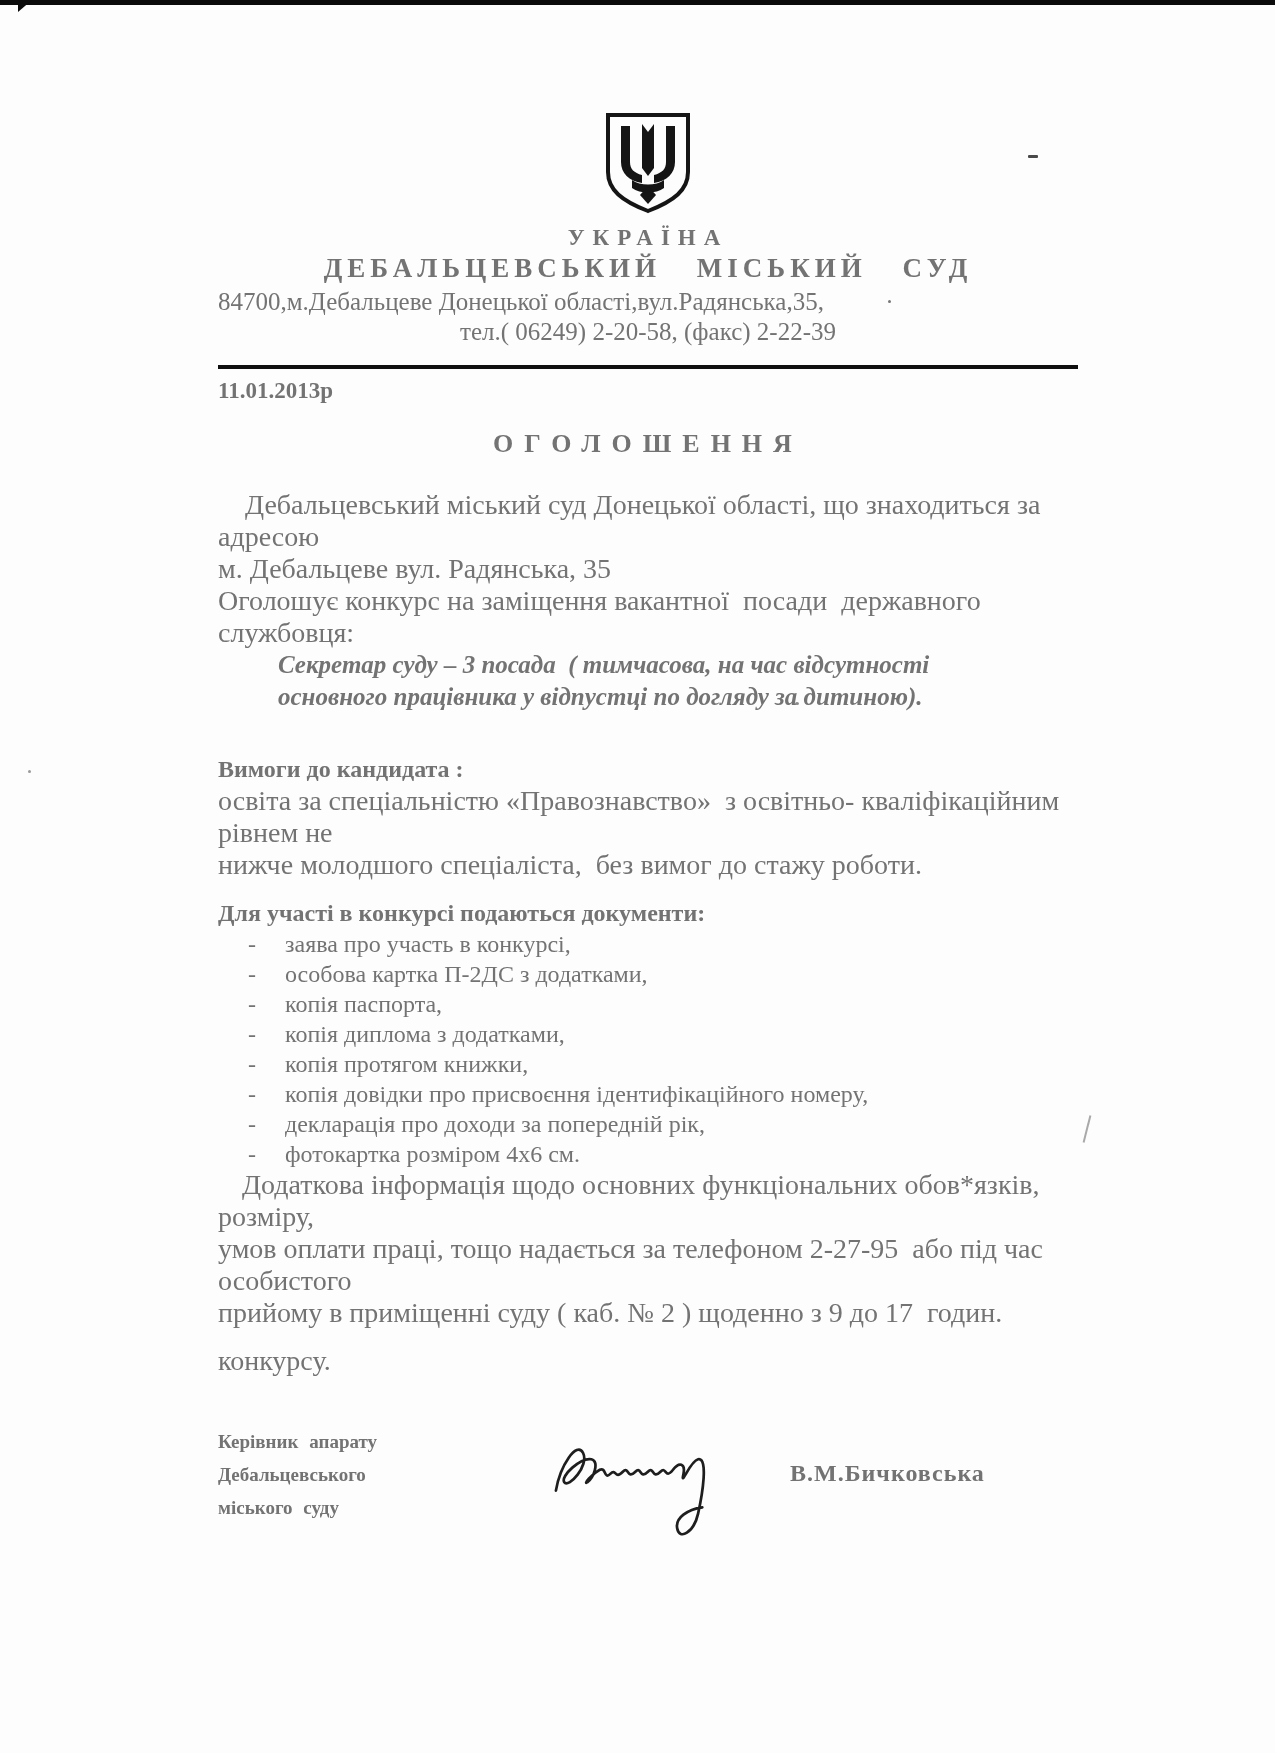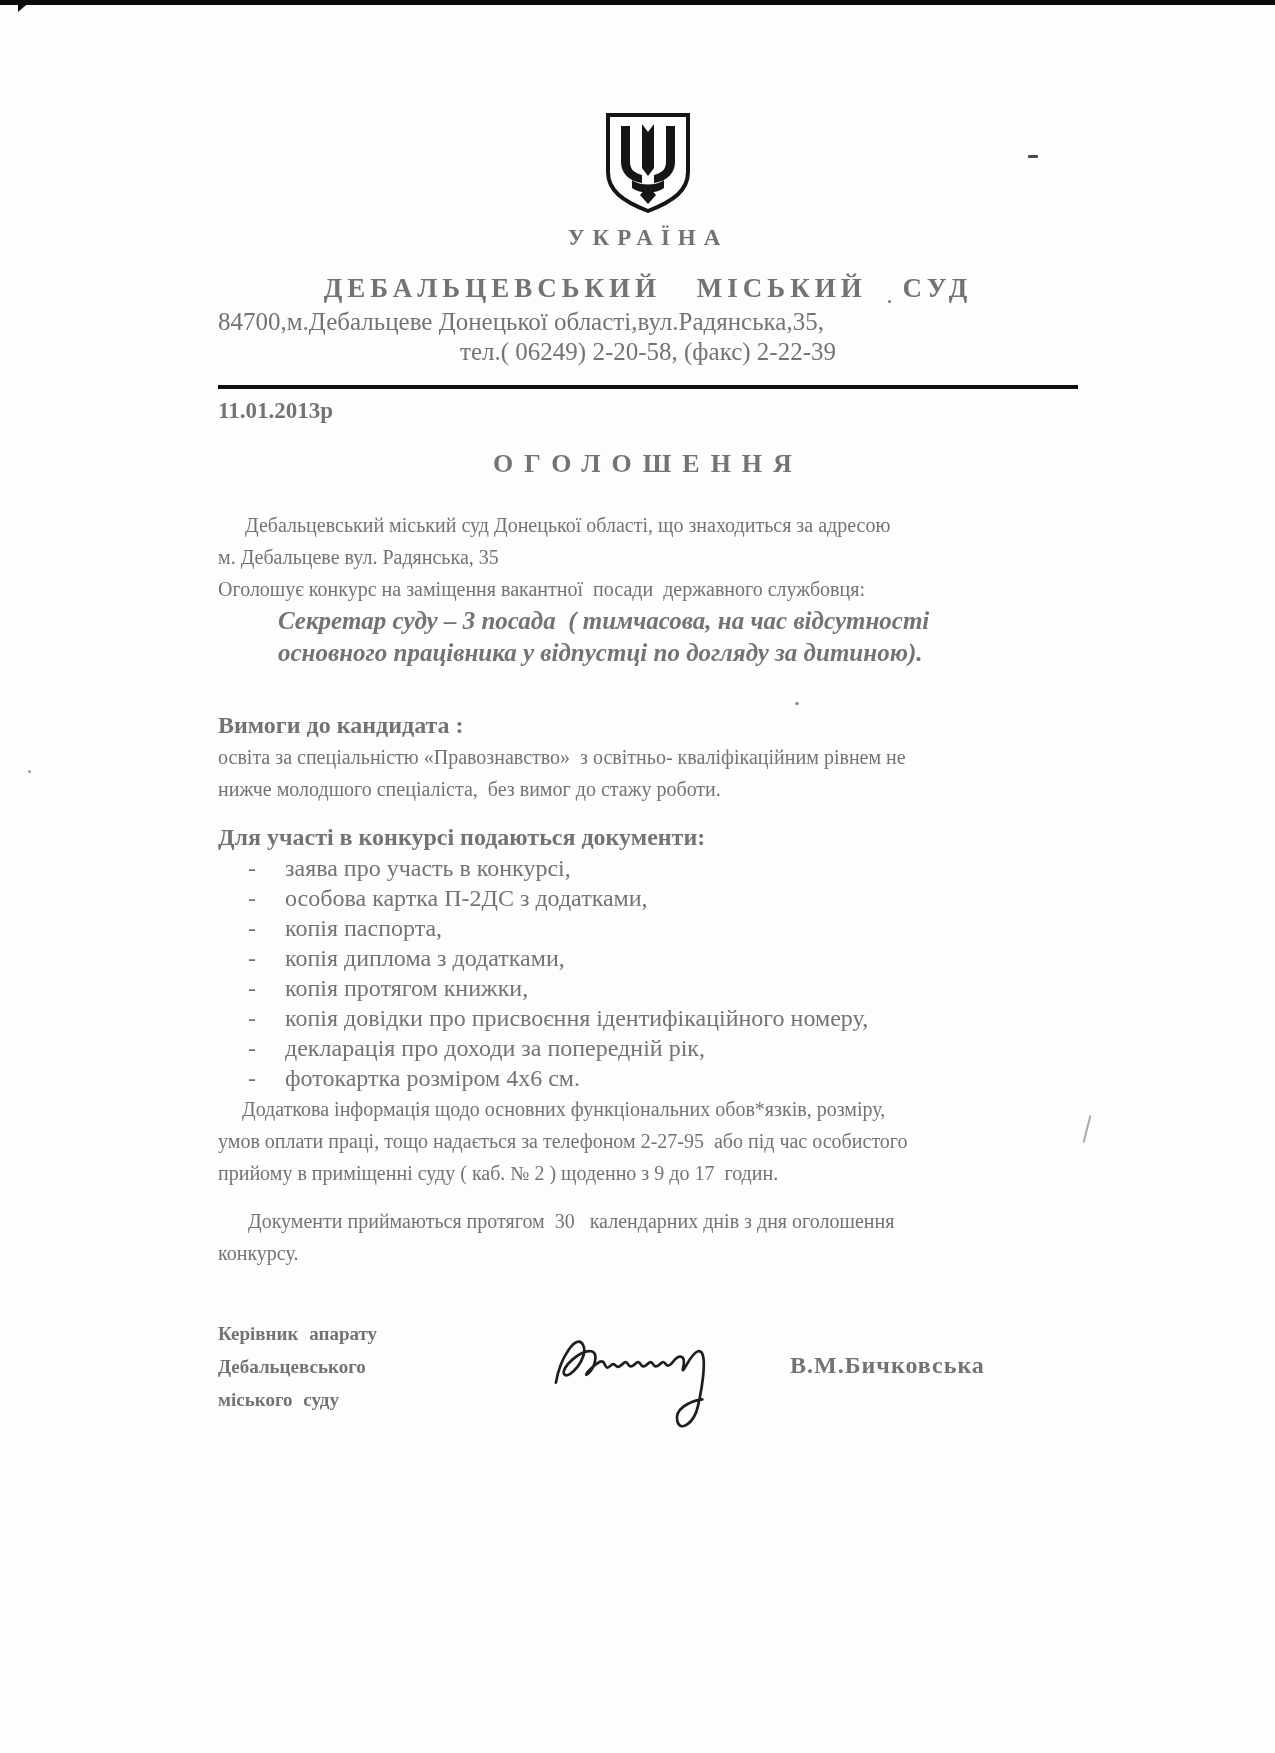--- a/index.html
+++ b/index.html
@@ -19,29 +19,29 @@
   .speck-dot-a{position:absolute;top:300px;left:888px;width:3px;height:3px;background:#777;border-radius:50%;}
   .speck-dot-b{position:absolute;top:770px;left:28px;width:3px;height:3px;background:#9a9a9a;border-radius:50%;}
   .speck-dot-c{position:absolute;top:702px;left:795px;width:4px;height:3px;background:#8a8a8a;border-radius:50%;}
   .speck-slash{position:absolute;top:1115px;left:1086px;width:2px;height:28px;background:#a9a9a9;transform:rotate(14deg);}
 
   .content{padding:0 197px 0 218px;}
 
   .emblem{display:block;margin:112px auto 0;}
 
   .hdr-country{margin-top:10px;text-align:center;font-weight:bold;font-size:23px;line-height:28px;letter-spacing:8px;}
-  .hdr-court{margin-top:20px;text-align:center;font-weight:bold;font-size:27px;line-height:32px;letter-spacing:5px;word-spacing:24px;}
+  .hdr-court{margin-top:0;text-align:center;font-weight:bold;font-size:27px;line-height:32px;letter-spacing:5px;word-spacing:24px;}
   .hdr-address{margin-top:3px;text-align:left;font-size:25px;line-height:30px;}
   .hdr-phone{text-align:center;font-size:25px;line-height:30px;}
   .hdr-rule{margin-top:18px;height:4px;background:#0f0f0f;}
 
   .doc-date{margin-top:8px;font-weight:bold;font-size:23px;line-height:28px;}
   .doc-title{margin-top:24px;text-align:center;font-weight:bold;font-size:26px;line-height:30px;letter-spacing:11px;}
 
-  .line{font-size:20px;line-height:32px;white-space:pre-wrap;}
+  .line{font-size:28px;line-height:32px;white-space:pre-wrap;}
   .para-intro{margin-top:30px;}
   .ind-27{text-indent:27px;}
   .vacancy{margin-left:60px;font-weight:bold;font-style:italic;font-size:25px;line-height:32px;white-space:pre-wrap;}
   .heading{font-weight:bold;font-size:24px;line-height:32px;}
   .sec-req{margin-top:40px;}
   .sec-docs{margin-top:16px;}
 
   .doc-list{margin:0;padding:0;list-style:none;}
   .doc-list li{display:flex;font-size:24px;line-height:30px;}
   .doc-list .dash{width:37px;padding-left:30px;box-sizing:content-box;flex:0 0 auto;}
@@ -142,21 +142,20 @@
       </ul>
     </div>
 
     <div class="sec-info">
       <div class="line ind-24">Додаткова інформація щодо основних функціональних обов*язків, розміру,</div>
       <div class="line">умов оплати праці, тощо надається за телефоном 2-27-95  або під час особистого</div>
       <div class="line">прийому в приміщенні суду ( каб. № 2 ) щоденно з 9 до 17  годин.</div>
     </div>
 
     <div class="sec-deadline">
-      <div class="line ind-30">Документи приймаються протягом  30   календарних днів з дня оголошення</div>
       <div class="line">конкурсу.</div>
     </div>
 
     <div class="sign-block">
       <div class="sign-left">
         <div>Керівник апарату</div>
         <div>Дебальцевського</div>
         <div>міського суду</div>
       </div>
       <svg class="sign-scribble" width="210" height="115" viewBox="0 0 200 110">

